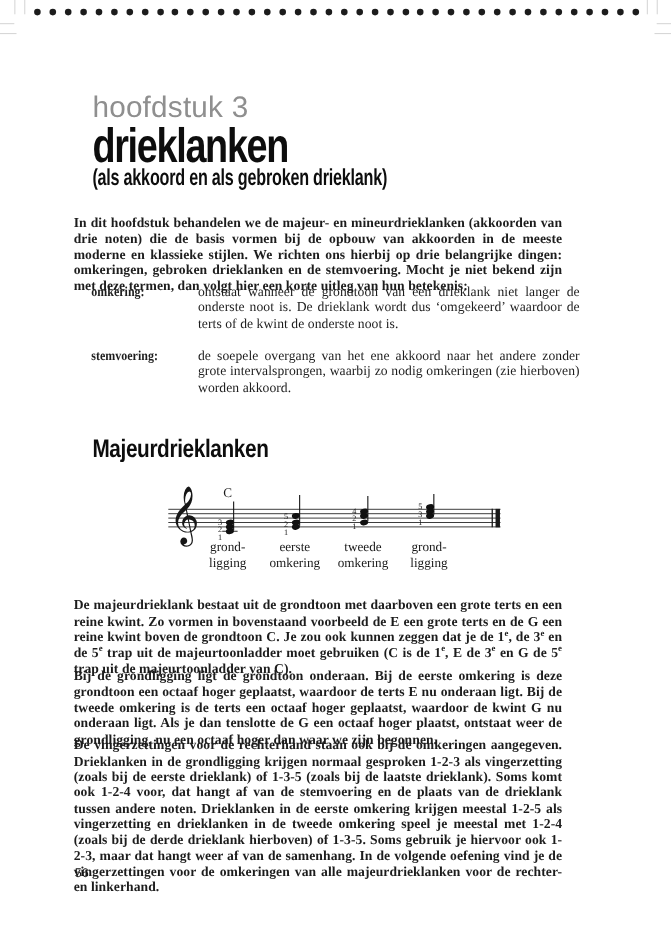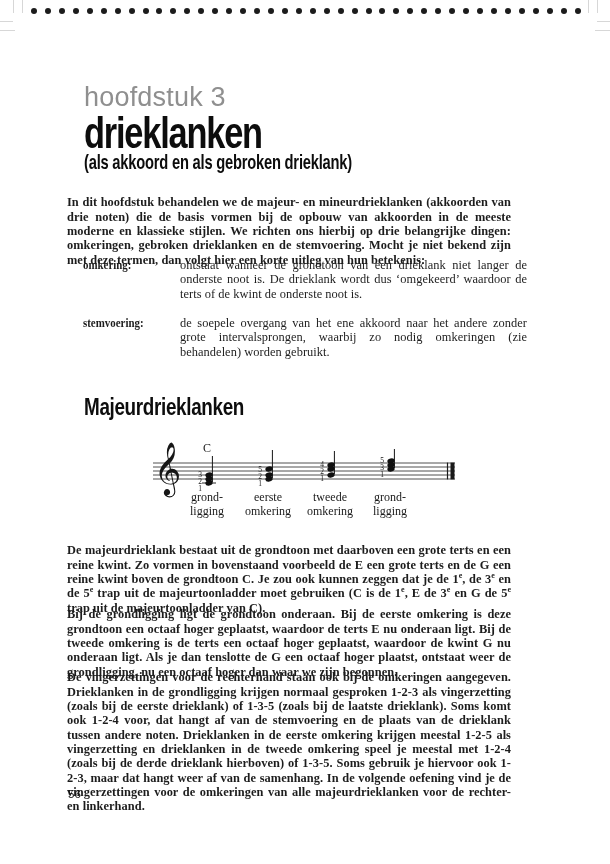--- a/index.html
+++ b/index.html
@@ -121,21 +121,21 @@
   <div class="display subtitle">(als akkoord en als gebroken drieklank)</div>
 
   <p class="tblock" style="top:183px">In dit hoofdstuk behandelen we de majeur- en mineurdrieklanken (akkoorden van drie noten) die de basis vormen bij de opbouw van akkoorden in de meeste moderne en klassieke stijlen. We richten ons hierbij op drie belangrijke dingen: omkeringen, gebroken drieklanken en de stemvoering. Mocht je niet bekend zijn met deze termen, dan volgt hier een korte uitleg van hun betekenis:</p>
 
   <div class="defrow" style="top:258px">
     <span class="term">omkering:</span>
     <div class="deftext">ontstaat wanneer de grondtoon van een drieklank niet langer de onderste noot is. De drieklank wordt dus ‘omgekeerd’ waardoor de terts of de kwint de onderste noot is.</div>
   </div>
   <div class="defrow" style="top:316px">
     <span class="term">stemvoering:</span>
-    <div class="deftext">de soepele overgang van het ene akkoord naar het andere zonder grote intervalsprongen, waarbij zo nodig omkeringen (zie behandelen) worden gebruikt.</div>
+    <div class="deftext">de soepele overgang van het ene akkoord naar het andere zonder grote intervalsprongen, waarbij zo nodig omkeringen (zie hierboven) worden akkoord.</div>
   </div>
 
 
   <div class="display h2">Majeurdrieklanken</div>
 
   <div class="figure">
     <svg viewBox="138 436 332 88">
 
       <line class="staffline" x1="153" y1="463" x2="455" y2="463"></line>
       <line class="staffline" x1="153" y1="467" x2="455" y2="467"></line>

